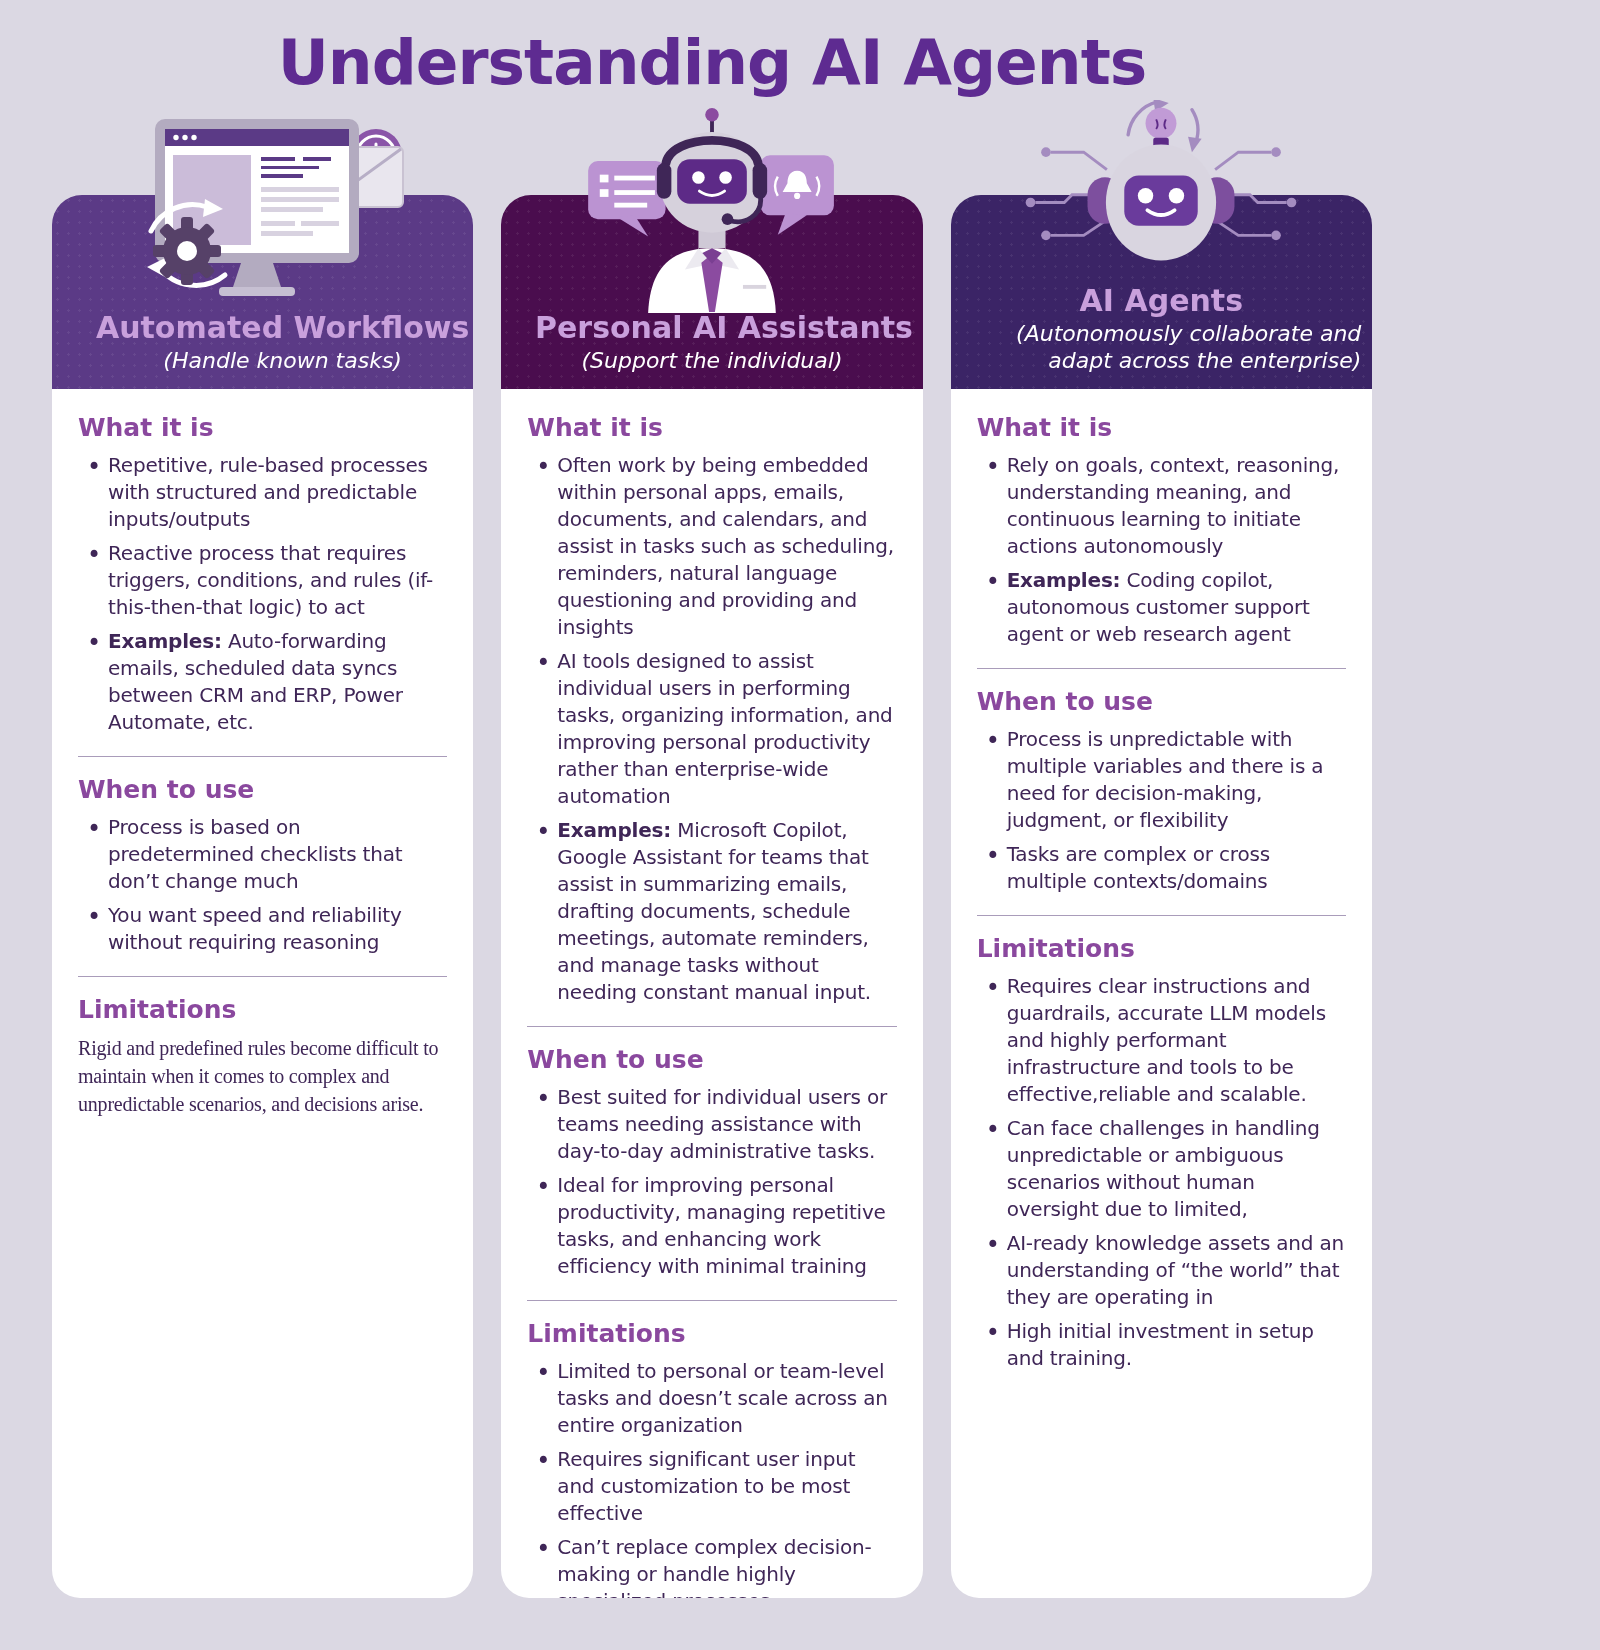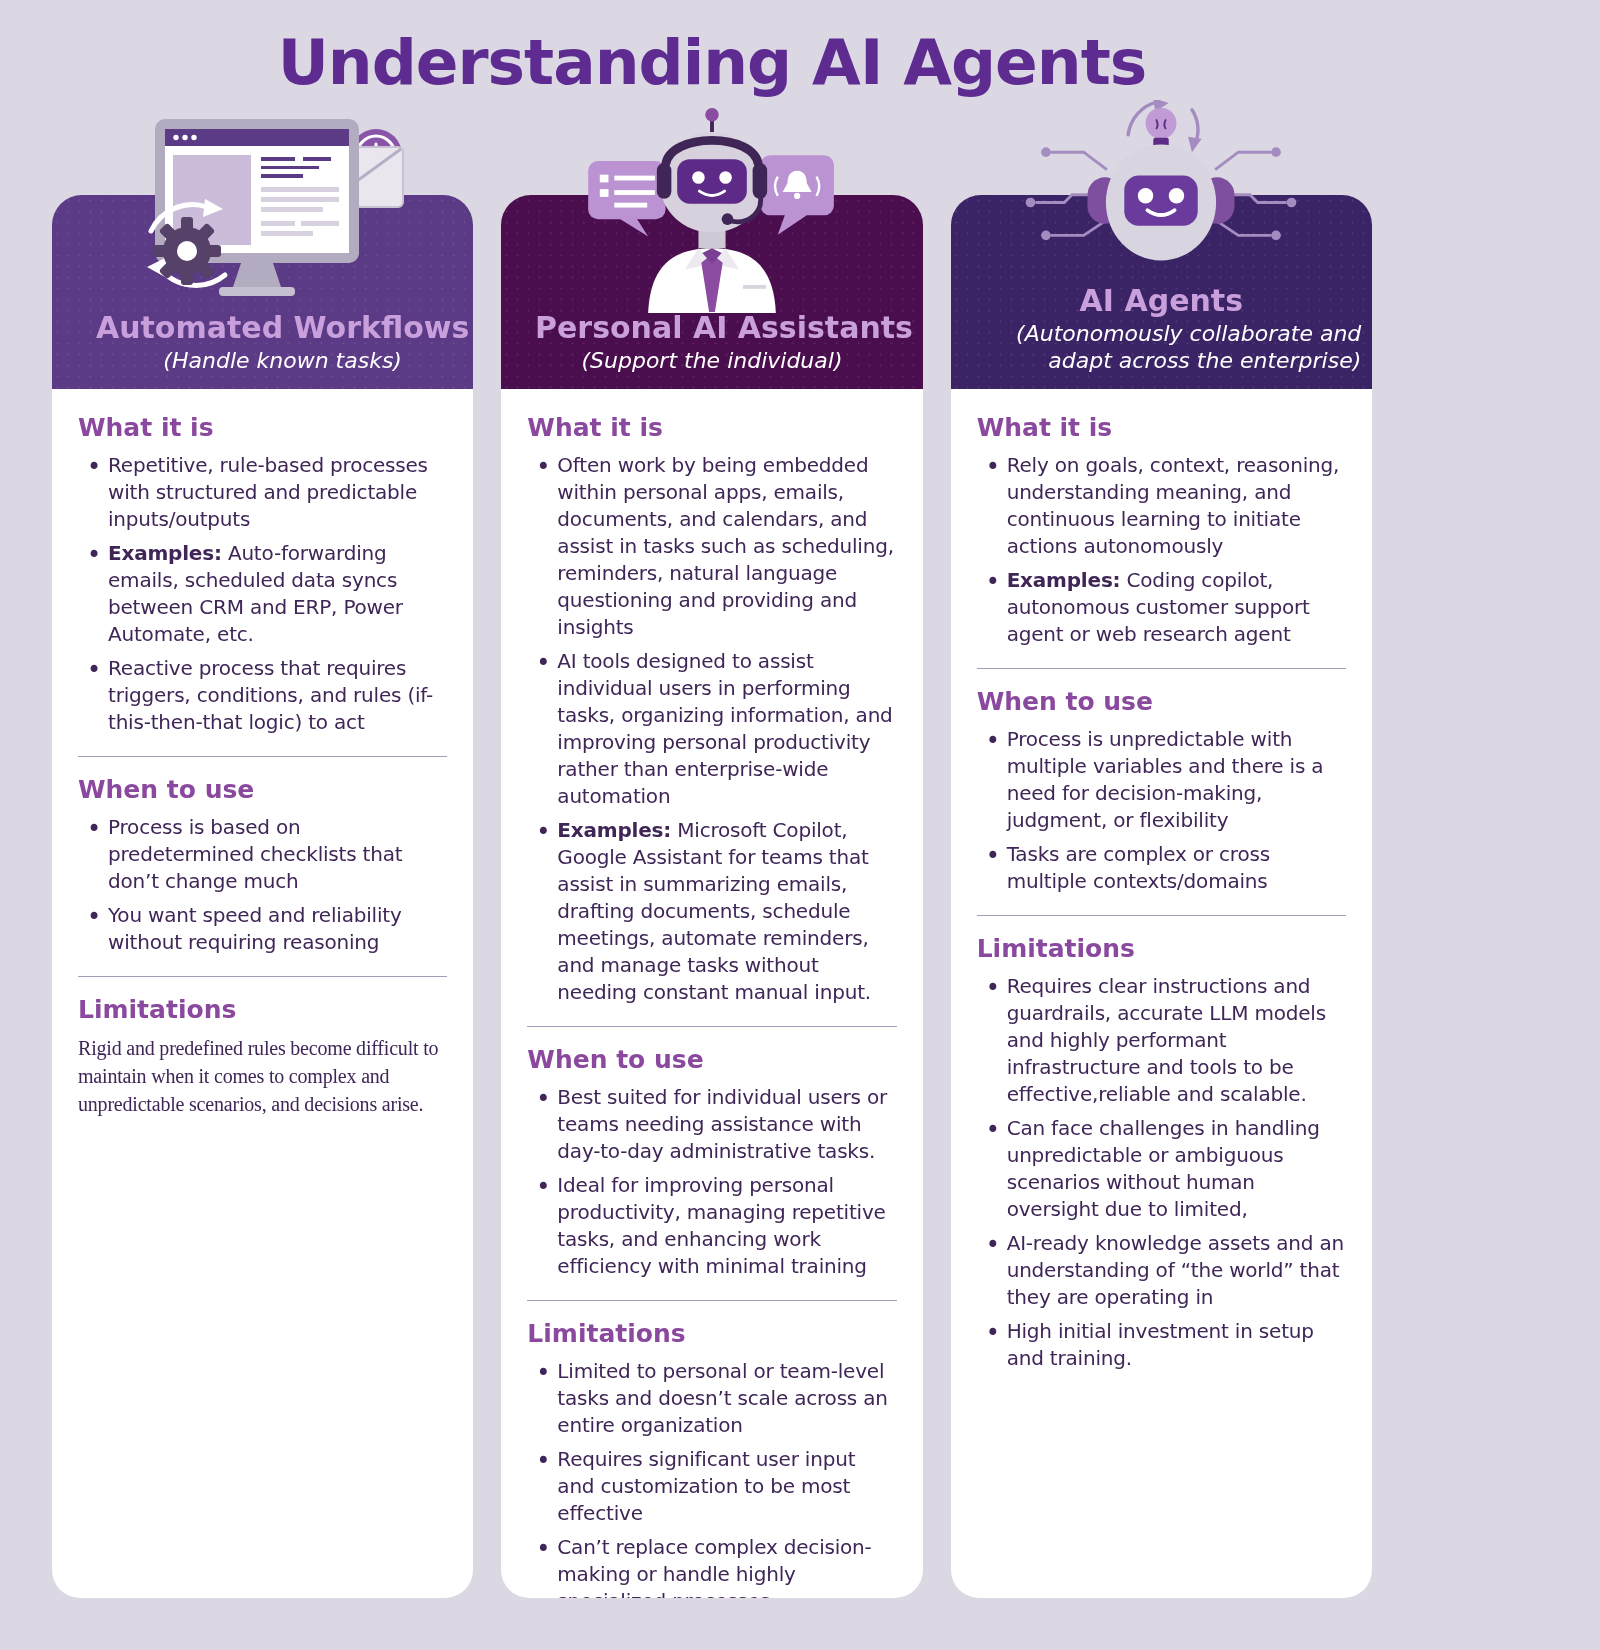--- a/index.html
+++ b/index.html
@@ -143,22 +143,22 @@
           </svg>
         </div>
         <div class="header-title" style="color: rgb(201, 160, 220);">Automated Workflows</div>
         <div class="header-subtitle">(Handle known tasks)</div>
       </header>
       <div class="card-body">
           <div>
             <h3 class="sec">What it is</h3>
             <ul class="bullets">
               <li><span>Repetitive, rule-based processes with structured and predictable inputs/outputs</span></li>
+              <li><span>Reactive process that requires triggers, conditions, and rules (if-this-then-that logic) to act</span></li>
               <li><b>Examples:</b><span> Auto-forwarding emails, scheduled data syncs between CRM and ERP, Power Automate, etc.</span></li>
-              <li><span>Reactive process that requires triggers, conditions, and rules (if-this-then-that logic) to act</span></li>
             </ul>
           </div>
           <hr class="divider">
           <div>
             <h3 class="sec">When to use</h3>
             <ul class="bullets">
               <li><span>Process is based on predetermined checklists that don’t change much</span></li>
               <li><span>You want speed and reliability without requiring reasoning</span></li>
             </ul>
           </div>

